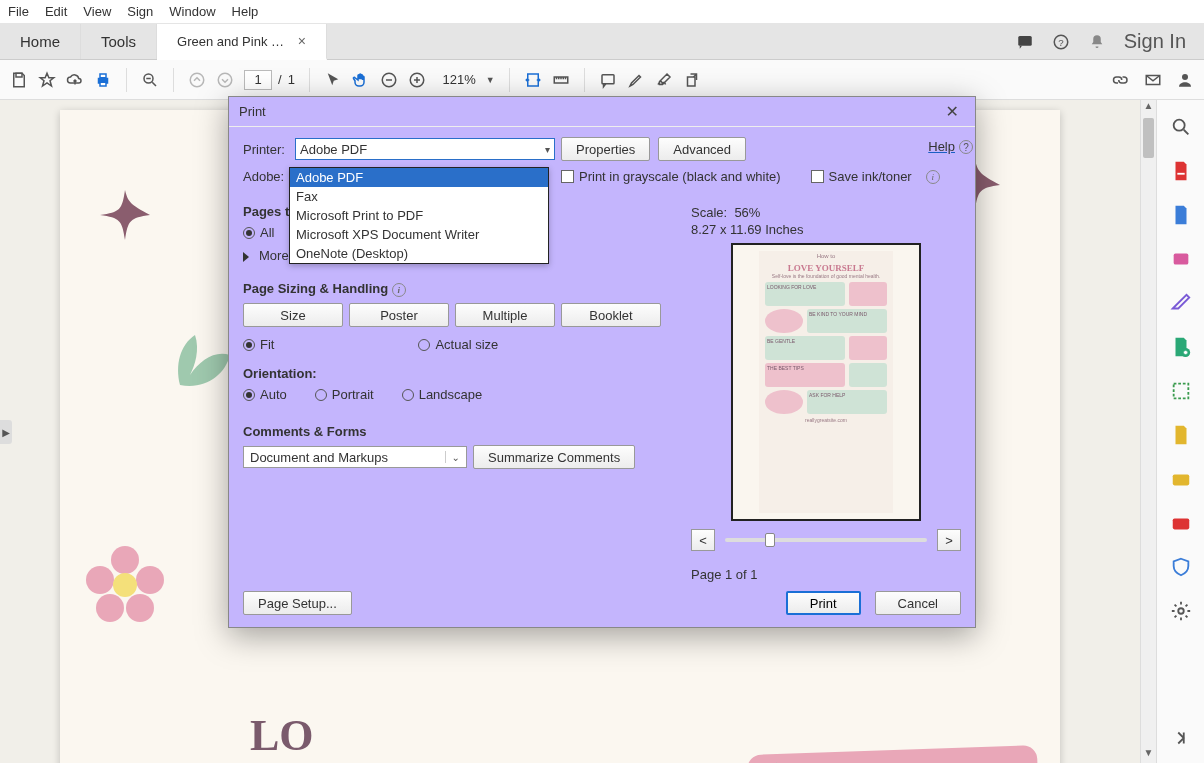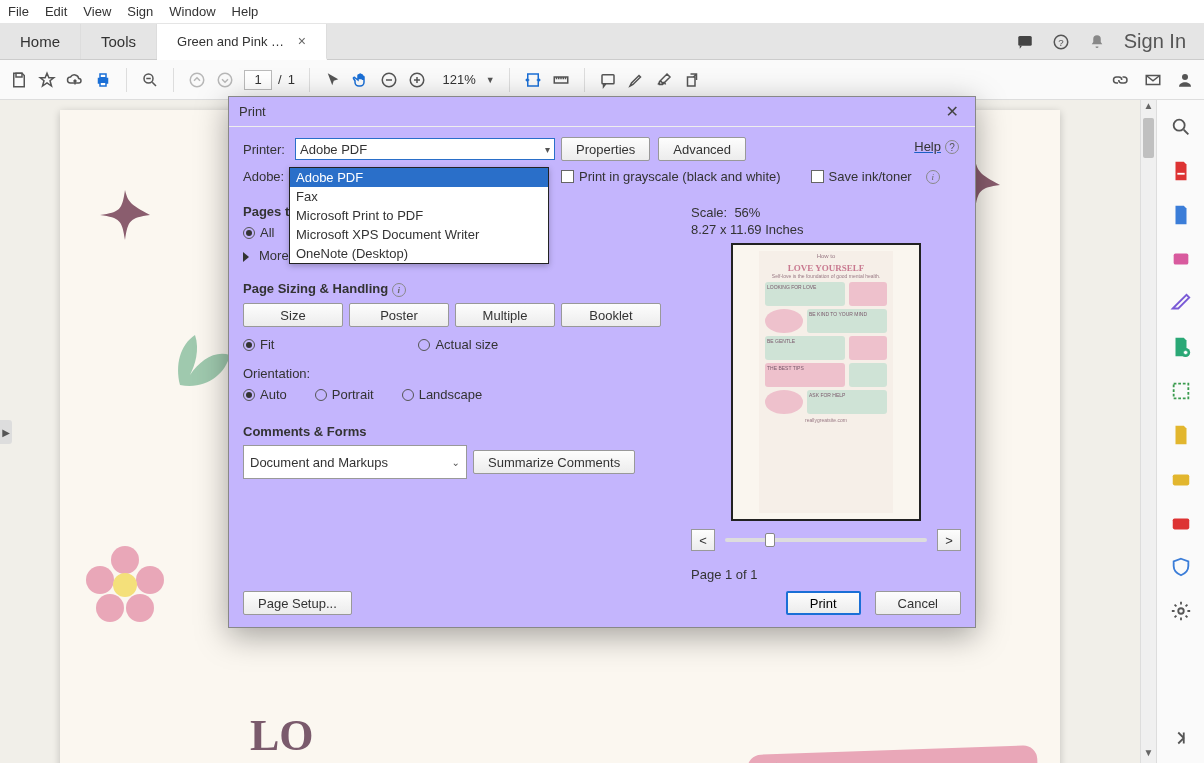--- a/index.html
+++ b/index.html
@@ -43,33 +43,33 @@
 .dbody{position:relative;height:calc(100% - 30px);padding:10px 14px}
 .row{display:flex;align-items:center;gap:6px;margin-bottom:8px}
 .lbl{min-width:46px}
 .select{flex:0 0 260px;height:22px;border:1px solid #2a6fc9;display:flex;align-items:center;padding:0 4px;background:#fff;position:relative}
 .select .arrow{margin-left:auto;font-size:10px;color:#555}
 .dropdown{position:absolute;left:60px;top:40px;width:260px;border:1px solid #222;background:#fff;z-index:10;box-shadow:0 2px 6px rgba(0,0,0,.25)}
 .dropdown div{padding:2px 6px;cursor:default}
 .dropdown div.sel{background:#2a6fc9;color:#fff}
 .btn{height:24px;padding:0 14px;border:1px solid #999;background:linear-gradient(#fdfdfd,#ececec);border-radius:2px;display:inline-flex;align-items:center;cursor:default}
 .btnrow{display:flex;gap:8px}
-.help{position:absolute;right:16px;top:12px;color:#1a5fc4;text-decoration:underline;font-size:13px}
+.help{position:absolute;right:2px;top:12px;color:#1a5fc4;text-decoration:underline;font-size:13px}
 .help .q{display:inline-block;width:14px;height:14px;border:1px solid #888;border-radius:50%;text-align:center;font-size:10px;line-height:13px;margin-left:4px;color:#555;text-decoration:none}
 .chk{display:flex;align-items:center;gap:5px}
 .chk .box{width:13px;height:13px;border:1px solid #666;background:#fff}
 .sect-title{font-weight:bold;margin:6px 0 6px 0}
 .radio{display:inline-flex;align-items:center;gap:5px;margin-right:22px}
 .radio .r{width:12px;height:12px;border:1px solid #555;border-radius:50%;display:flex;align-items:center;justify-content:center}
 .radio .r.on::after{content:"";width:6px;height:6px;background:#333;border-radius:50%}
 .triangle{display:inline-block;width:0;height:0;border-top:5px solid transparent;border-bottom:5px solid transparent;border-left:6px solid #333;margin-right:4px;transform:translateY(1px)}
 .sizing-btns{display:flex;gap:6px;margin-top:4px}
 .sizing-btns .btn{width:100px;justify-content:center}
 .numbox{width:46px;height:20px;border:1px solid #999;text-align:center;background:#fff}
-.comments-select{width:224px;height:22px;border:1px solid #999;display:flex;align-items:center;padding:16px 6px;background:#fff}
+.comments-select{width:224px;height:22px;border:1px solid #999;display:flex;align-items:center;padding:4px 6px;background:#fff}
 .comments-select .arrow{margin-left:auto;font-size:10px;color:#555;border-left:1px solid #ccc;padding-left:6px;height:100%;display:flex;align-items:center}
 .preview{position:absolute;right:14px;top:78px;width:270px}
 .preview .meta{text-align:left;margin-bottom:2px}
 .preview .paperbox{width:190px;height:278px;margin:6px auto 8px auto;border:2px solid #222;background:#faf6ef;position:relative;overflow:hidden}
 .preview .pp{position:absolute;left:26px;top:6px;right:26px;bottom:6px;background:#f6efe8}
 .pv-title{text-align:center;font-family:'Comic Sans MS',cursive;color:#c97a90;font-weight:bold;font-size:9px;margin-top:4px}
 .pv-sub{text-align:center;font-size:5px;color:#9a7a85;margin-bottom:3px}
 .pv-row{display:flex;gap:4px;margin:3px 6px}
 .pv-card{flex:1;height:24px;border-radius:3px}
 .pv-pink{background:#eec1cc}
@@ -444,21 +444,21 @@
           <span>Fit</span>
         </label>
       <div style="width:110px"></div>
       <label class="radio">
           <span class="r"></span>
           <span>Actual size</span>
         </label>
     </div>
 
     <div style="height:6px"></div>
-    <div style="font-weight:normal">Orientation:</div>
+    <div style="font-weight:bold">Orientation:</div>
     <div class="row" style="margin-top:6px">
       <label class="radio">
           <span class="r on"></span>
           <span>Auto</span>
         </label>
       <label class="radio">
           <span class="r"></span>
           <span>Portrait</span>
         </label>
       <label class="radio">

